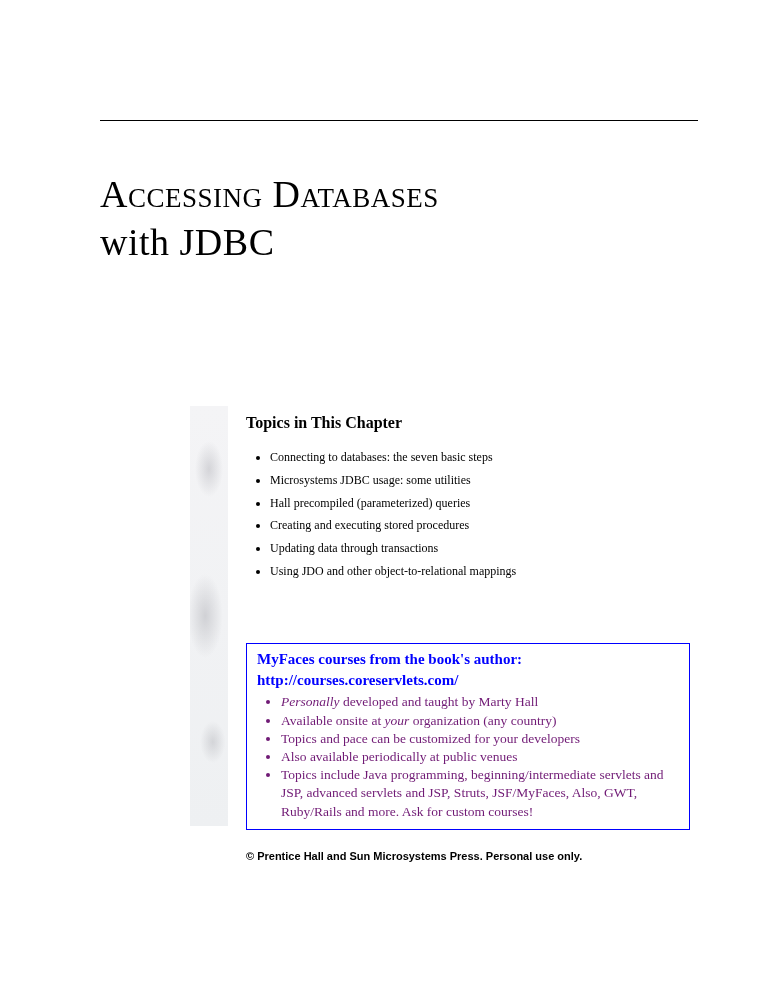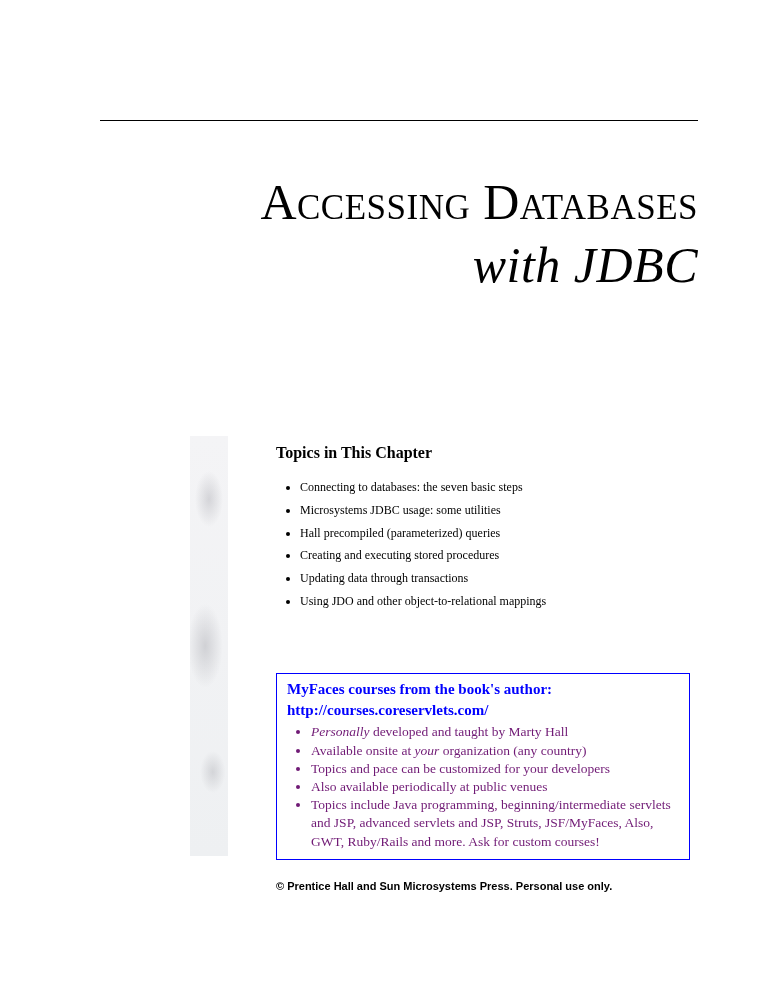--- a/index.html
+++ b/index.html
@@ -14,34 +14,33 @@
   }
   .page {
     padding: 80px 70px 60px 100px;
   }
   .hr-top {
     border: none;
     border-top: 1.5px solid #000;
     margin: 40px 0 50px 0;
   }
   .title {
-    text-align: right;
+    text-align: left;
     font-family: Georgia, 'Times New Roman', serif;
     font-weight: normal;
-    font-size: 50px;
+    font-size: 38px;
     letter-spacing: 0.5px;
     line-height: 1.25;
     margin: 0 0 140px 0;
   }
   .title .line1 { display: block; font-variant: small-caps; }
-  .title .line2 { display: block; font-style: italic; }
+  .title .line2 { display: block; }
   .content-row {
     display: flex;
     align-items: flex-start;
-    gap: 30px;
   }
   .texture {
     width: 38px;
     min-height: 420px;
     background:
       radial-gradient(ellipse 20px 40px at 50% 15%, rgba(120,120,130,0.25), transparent 70%),
       radial-gradient(ellipse 25px 60px at 40% 50%, rgba(110,110,120,0.25), transparent 70%),
       radial-gradient(ellipse 18px 30px at 60% 80%, rgba(100,100,110,0.2), transparent 70%),
       linear-gradient(#f4f4f6, #eef0f2);
     margin-right: 18px;

